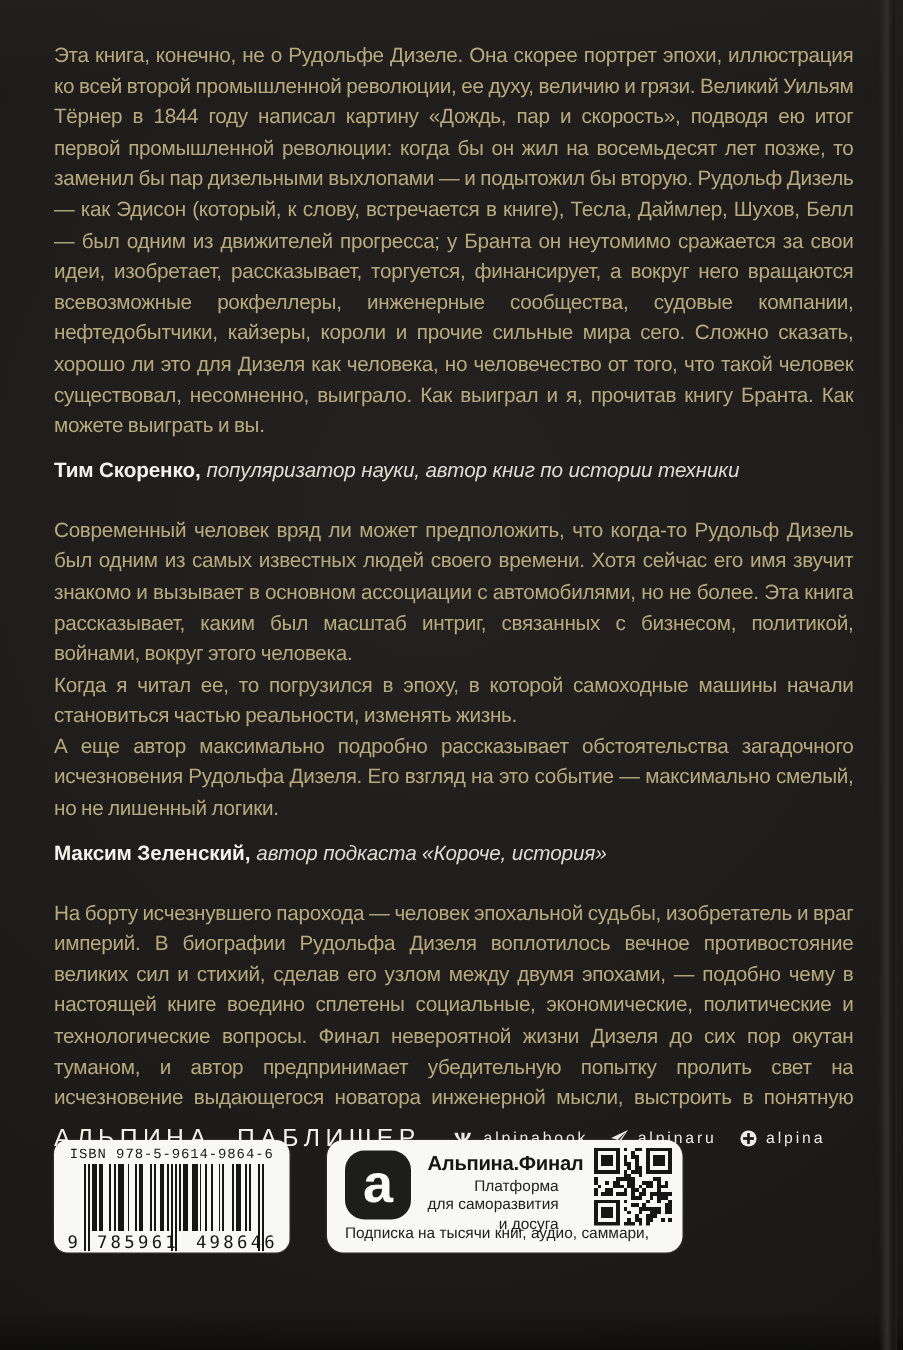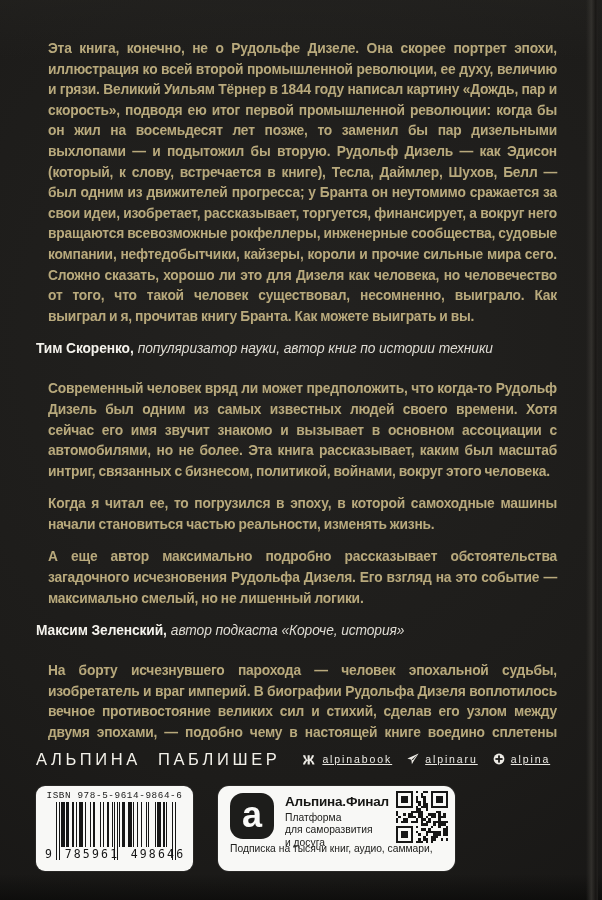--- a/index.html
+++ b/index.html
@@ -19,47 +19,46 @@
   .book::before{
     content:"";position:absolute;left:0;right:0;bottom:0;height:26px;pointer-events:none;
     background:linear-gradient(180deg, rgba(0,0,0,0), rgba(5,5,4,.55));
   }
 
   .blurbs{
     position:absolute;left:36px;right:33px;top:27px;max-height:716px;overflow:hidden;
     text-align:justify;
   }
   .blurb p.body{
-    margin:12px;
+    margin:0;
     font-size:13.8px;line-height:20.6px;letter-spacing:-0.2px;word-spacing:-0.5px;
     color:#b8a97c;
-    font-weight:bold;
   }
   .attribution{
     margin:9px 0 0;font-size:13.8px;line-height:19px;color:#e5e2da;letter-spacing:-0.1px;
   }
   .attribution strong{color:#f4f2ec;font-weight:bold;margin-right:4px;}
   .attribution em{color:#dedbd3;}
   .blurb + .blurb{margin-top:21px;}
 
   .publisher-row{
     position:absolute;left:36px;right:33px;top:748px;height:22px;
     display:flex;align-items:center;
   }
   .publisher-name{
     color:#f3f1ea;font-size:16.5px;font-weight:500;letter-spacing:3.6px;word-spacing:9px;
     white-space:nowrap;
   }
   .socials{display:flex;align-items:center;gap:15px;margin-left:22px;}
   .social{display:flex;align-items:flex-start;gap:6px;color:#eceae4;
-    font-size:10.5px;letter-spacing:1.9px;font-weight:500;white-space:nowrap;text-decoration:underline;}
+    font-size:10.5px;letter-spacing:1.9px;font-weight:500;white-space:nowrap;}
   .social svg{display:block;}
 
   .card{
-    position:absolute;top:786px;height:85px;background:#f8f8f6;border-radius:9px;
+    position:absolute;top:760px;height:75px;background:#f8f8f6;border-radius:9px;
     box-shadow:0 0 0 1px rgba(255,255,255,.06);
   }
   .card.barcode-card{left:36px;width:157px;}
   .card.plus-card{left:218px;width:237px;border-radius:11px;}
 
   .isbn-line{
     margin-top:4px;text-align:center;color:#191918;
     font-family:"Liberation Mono", monospace;font-size:9.3px;letter-spacing:.6px;white-space:nowrap;
   }
   .ean-wrap{position:absolute;left:12px;top:16px;width:136px;height:62px;}
@@ -69,21 +68,21 @@
   .ean-digits .d-first{position:absolute;left:-3px;top:1px;}
   .ean-digits .d-g1{position:absolute;left:15px;width:58px;top:1px;text-align:center;letter-spacing:2.2px;}
   .ean-digits .d-g2{position:absolute;left:81px;width:58px;top:1px;text-align:center;letter-spacing:2.2px;}
 
   .plus-logo{
     position:absolute;left:12px;top:7px;width:44px;height:46px;border-radius:13px;background:#1d1d1b;
     display:flex;align-items:center;justify-content:center;
     color:#fbfbf9;font-size:36px;font-weight:bold;line-height:1;padding-bottom:3px;box-sizing:border-box;
   }
   .plus-title{position:absolute;left:67px;top:8px;font-size:13.5px;font-weight:bold;color:#161614;letter-spacing:-0.2px;}
-  .plus-sub{position:absolute;left:67px;top:26px;font-size:10.3px;line-height:12.4px;color:#20201e;}
+  .plus-sub{position:absolute;left:67px;top:26px;font-size:10.3px;line-height:12.4px;color:#20201e;text-align:right;}
   .plus-desc{position:absolute;left:12px;top:57px;font-size:10.3px;line-height:12.4px;color:#20201e;white-space:nowrap;}
   .qr{position:absolute;right:7px;top:5px;width:52px;height:52px;}
 </style>
 </head>
 <body>
 
 <div class="book">
 
   <div class="blurbs">
 

